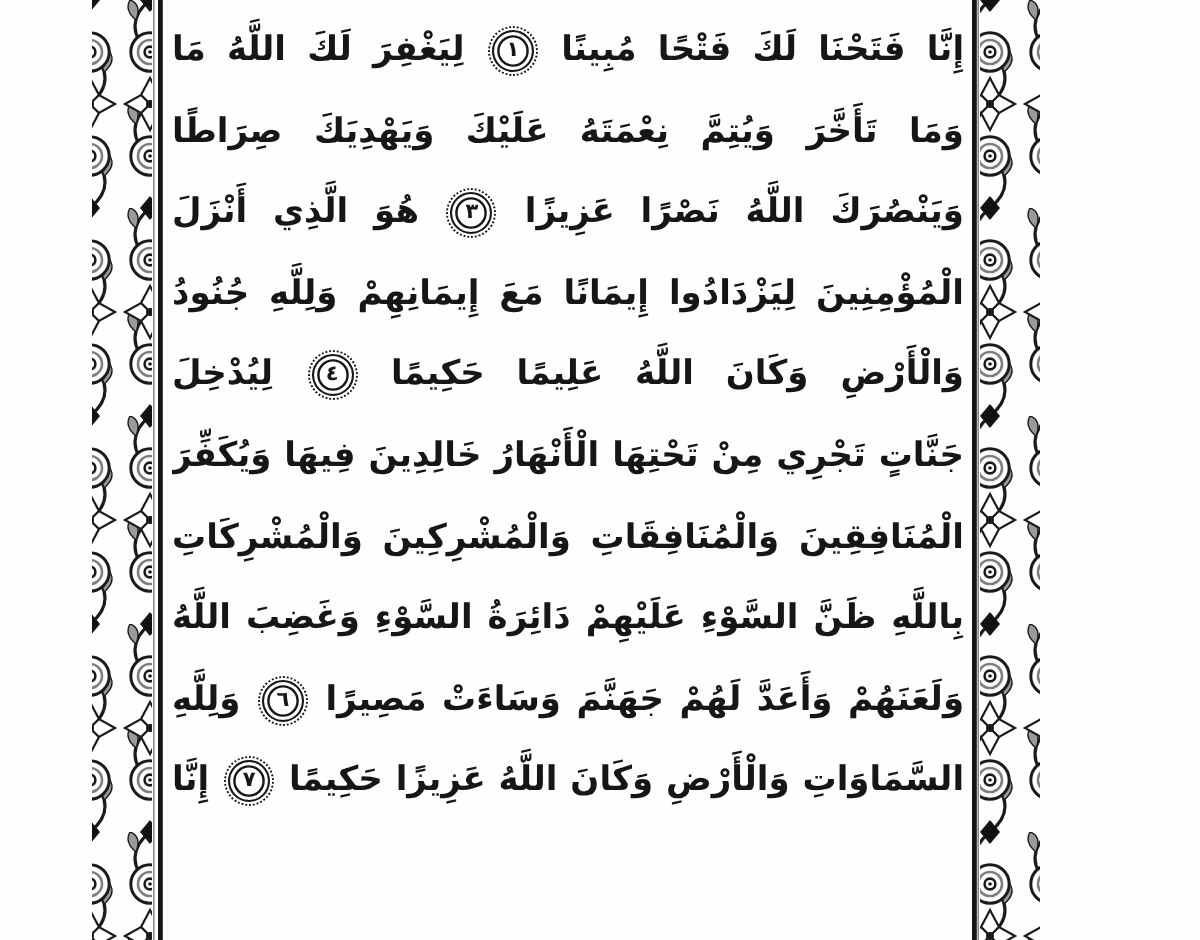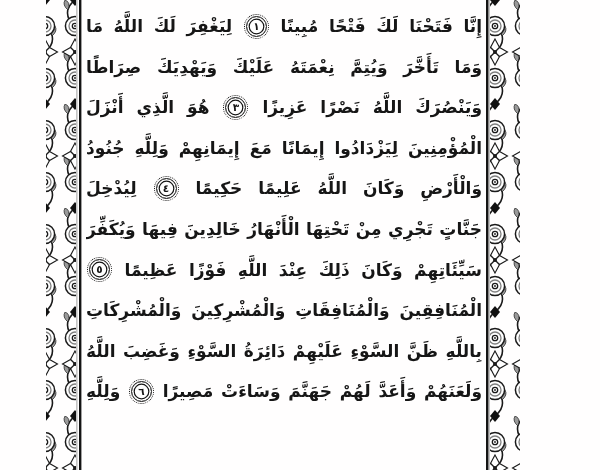--- a/index.html
+++ b/index.html
@@ -110,19 +110,19 @@
     <rect x="486" y="0" width="2.4" height="470" fill="#141414"></rect>
   </svg>
 
   <div id="text-block">
       <div class="qline"><span class="qtext">إِنَّا فَتَحْنَا لَكَ فَتْحًا مُبِينًا</span> <span class="aya">١</span> <span class="qtext">لِيَغْفِرَ لَكَ اللَّهُ مَا تَقَدَّمَ مِنْ ذَنْبِكَ</span></div>
       <div class="qline"><span class="qtext">وَمَا تَأَخَّرَ وَيُتِمَّ نِعْمَتَهُ عَلَيْكَ وَيَهْدِيَكَ صِرَاطًا مُسْتَقِيمًا</span> </div>
       <div class="qline"><span class="qtext">وَيَنْصُرَكَ اللَّهُ نَصْرًا عَزِيزًا</span> <span class="aya">٣</span> <span class="qtext">هُوَ الَّذِي أَنْزَلَ السَّكِينَةَ فِي قُلُوبِ</span></div>
       <div class="qline"><span class="qtext">الْمُؤْمِنِينَ لِيَزْدَادُوا إِيمَانًا مَعَ إِيمَانِهِمْ وَلِلَّهِ جُنُودُ السَّمَاوَاتِ</span></div>
       <div class="qline"><span class="qtext">وَالْأَرْضِ وَكَانَ اللَّهُ عَلِيمًا حَكِيمًا</span> <span class="aya">٤</span> <span class="qtext">لِيُدْخِلَ الْمُؤْمِنِينَ وَالْمُؤْمِنَاتِ</span></div>
       <div class="qline"><span class="qtext">جَنَّاتٍ تَجْرِي مِنْ تَحْتِهَا الْأَنْهَارُ خَالِدِينَ فِيهَا وَيُكَفِّرَ عَنْهُمْ</span></div>
-      <div class="qline"><span class="qtext">سَيِّئَاتِهِمْ وَكَانَ ذَلِكَ عِنْدَ اللَّهِ فَوْزًا عَظِيمًا</span> <span class="aya">٥</span> </div>
       <div class="qline"><span class="qtext">الْمُنَافِقِينَ وَالْمُنَافِقَاتِ وَالْمُشْرِكِينَ وَالْمُشْرِكَاتِ الظَّانِّينَ</span></div>
       <div class="qline"><span class="qtext">بِاللَّهِ ظَنَّ السَّوْءِ عَلَيْهِمْ دَائِرَةُ السَّوْءِ وَغَضِبَ اللَّهُ عَلَيْهِمْ</span></div>
       <div class="qline"><span class="qtext">وَلَعَنَهُمْ وَأَعَدَّ لَهُمْ جَهَنَّمَ وَسَاءَتْ مَصِيرًا</span> <span class="aya">٦</span> <span class="qtext">وَلِلَّهِ جُنُودُ</span></div>
+      <div class="qline"><span class="qtext">السَّمَاوَاتِ وَالْأَرْضِ وَكَانَ اللَّهُ عَزِيزًا حَكِيمًا</span> <span class="aya">٧</span> <span class="qtext">إِنَّا</span></div>
     </div>
 
 </div>
 
 </body></html>

